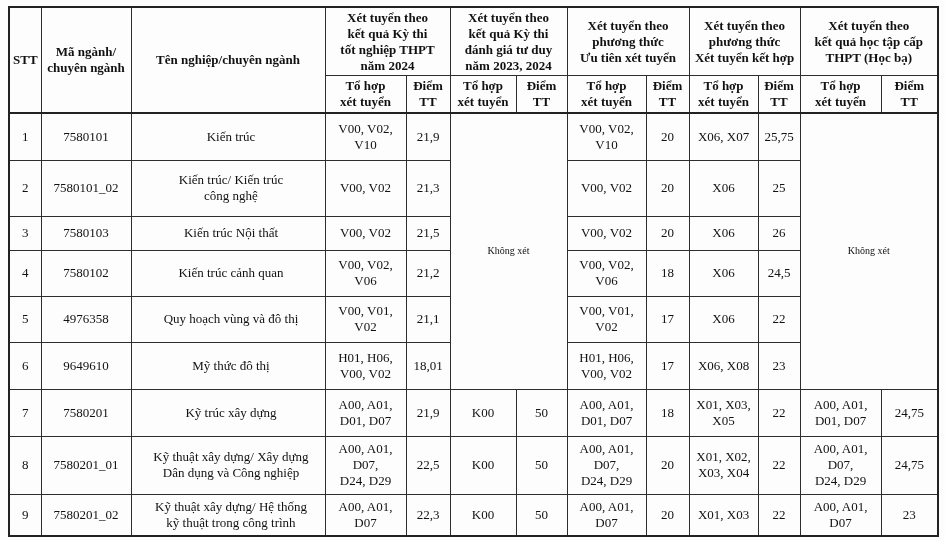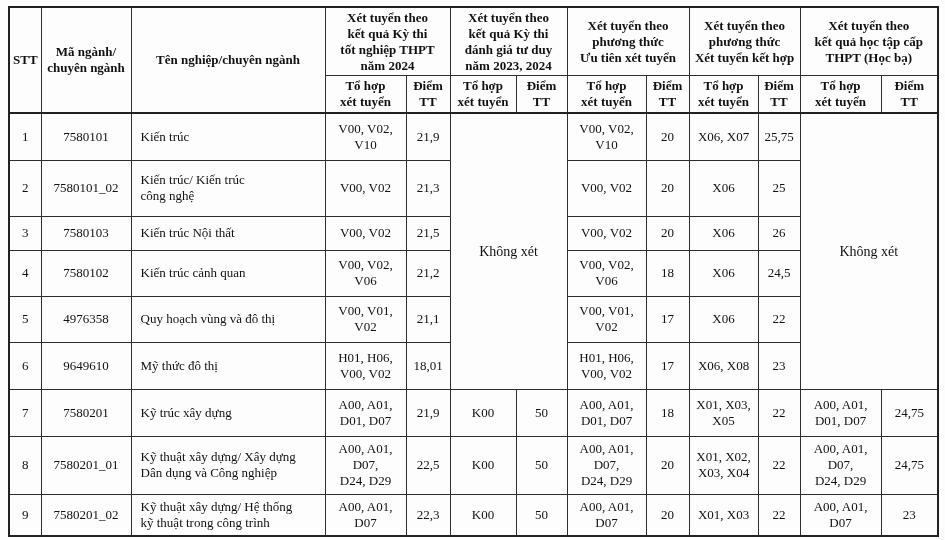--- a/index.html
+++ b/index.html
@@ -37,25 +37,25 @@
     overflow: hidden;
   }
   .adm th {
     font-weight: bold;
     font-size: 13px;
   }
   .adm tbody tr:first-child td {
     border-top: 2px solid #222;
   }
   .adm td.name {
-    text-align: left;
+    text-align: center;
     padding-left: 9px;
   }
   .adm td.nox {
-    font-size: 14px;
+    font-size: 10px;
   }
 </style>
 </head>
 <body>
 
 <div class="page">
   <table class="adm">
     <colgroup>
       <col style="width:32px">
         <col style="width:90px">

